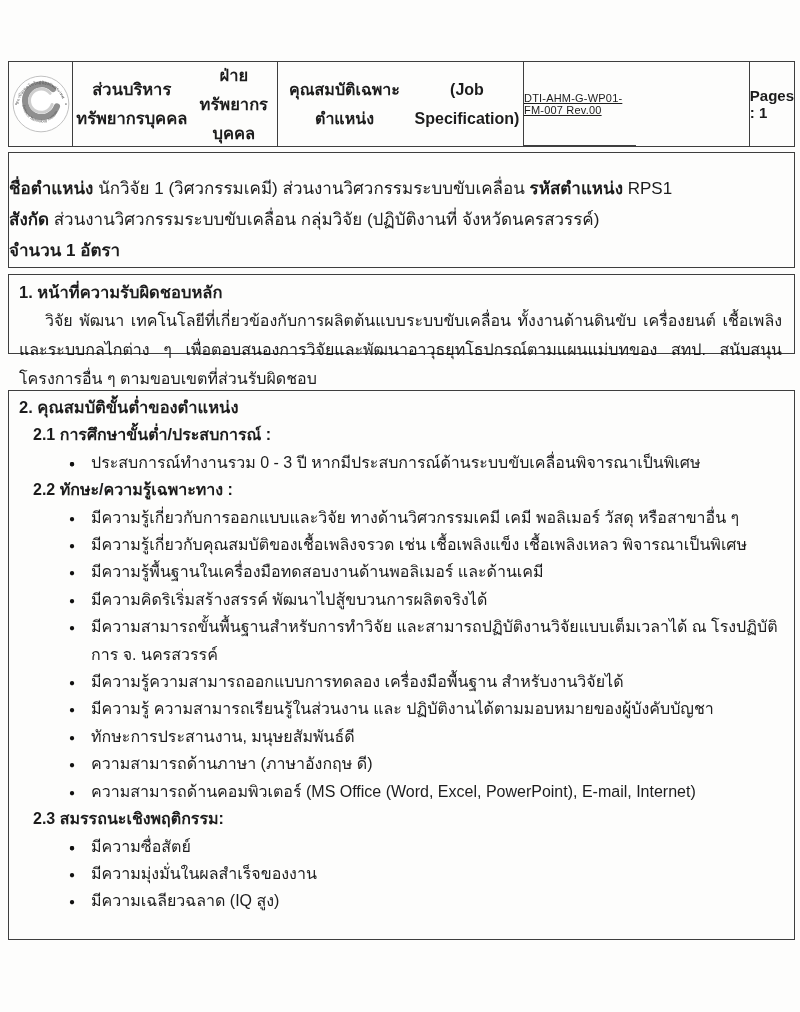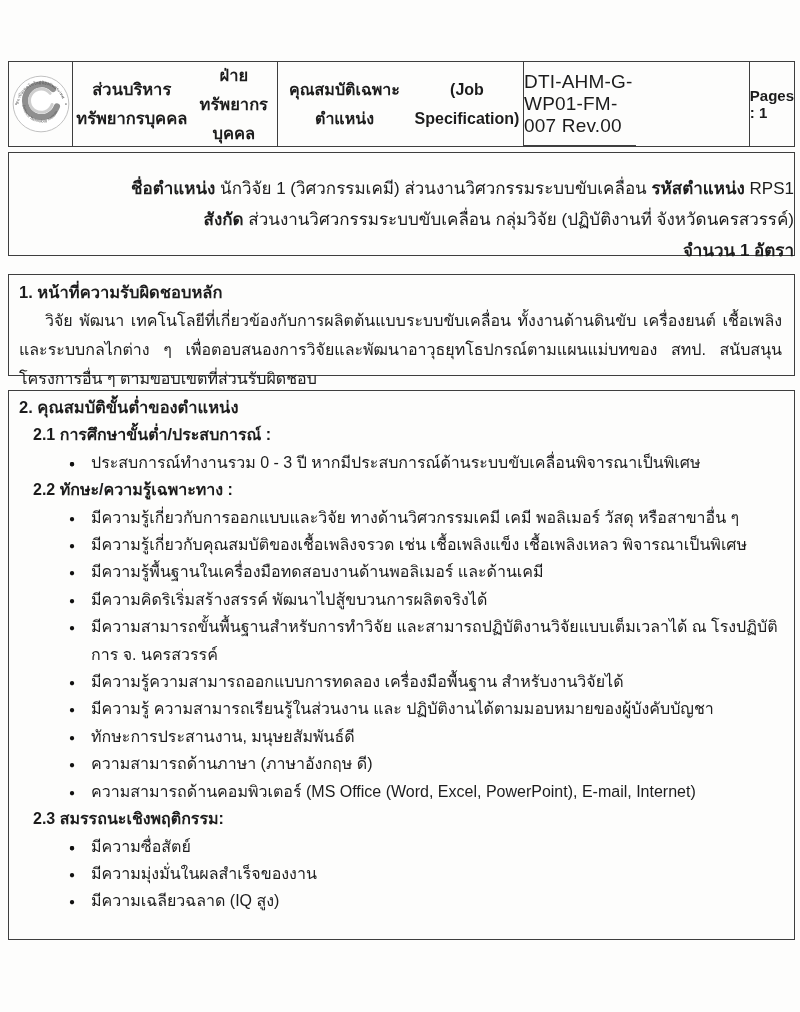--- a/index.html
+++ b/index.html
@@ -10,29 +10,29 @@
     -webkit-font-smoothing:antialiased;
   }
   .box{position:absolute;left:8px;width:787px;box-sizing:border-box;border:1.6px solid #3e3e3e;background:transparent;}
   
   .hdr{top:61px;height:86px;display:flex;}
   .hdr-cell{box-sizing:border-box;border-right:1.4px solid #3e3e3e;display:flex;flex-direction:row;align-items:center;justify-content:center;}
   .cell-logo{width:64px;}
   .cell-org{width:205px;font-weight:bold;font-size:16.5px;line-height:29px;text-align:center;}
   .cell-doctitle{width:246px;font-weight:bold;font-size:16px;line-height:29px;text-align:center;}
   .cell-right{flex:1;border-right:none;padding:0;align-items:stretch;justify-content:flex-start;}
-  .doc-code-row{flex:1;display:flex;align-items:center;justify-content:center;font-size:19px;letter-spacing:.2px;border-bottom:1.4px solid #3e3e3e;}
+  .doc-code-row{flex:1;display:flex;align-items:center;justify-content:center;font-size:11px;letter-spacing:.2px;border-bottom:1.4px solid #3e3e3e;text-decoration:underline;}
   .pages-row{flex:1;display:flex;}
   .pages-spacer{width:113px;border-right:1.4px solid #3e3e3e;}
   .pages-cell{flex:1;display:flex;align-items:center;justify-content:center;font-weight:bold;font-size:15px;}
   
-  .titlebox{top:152px;height:104px;text-align:right;font-size:17px;line-height:31px;padding-top:20px;}
+  .titlebox{top:152px;height:116px;text-align:left;font-size:17px;line-height:31px;padding-top:20px;}
   .b{font-weight:bold;}
   
-  .sec1{top:274px;height:102px;padding:3px 12px 0 10px;font-size:16px;line-height:29px;}
+  .sec1{top:274px;height:80px;padding:3px 12px 0 10px;font-size:16px;line-height:29px;}
   .sec1 h3, .sec2 h3{margin:0;font-size:16.5px;font-weight:bold;line-height:28px;}
   .sec1 p{margin:0;text-indent:26px;text-align:justify;}
   .sec2{top:390px;height:550px;padding:3px 10px 0 10px;font-size:16px;}
   .subhead{margin:0 0 0 14px;font-size:16px;font-weight:bold;line-height:27.4px;}
   .sec2 h3{line-height:27.4px;}
   ul.req{list-style:none;margin:0;padding:0;}
   ul.req li{position:relative;padding-left:72px;line-height:27.4px;}
   ul.req li .blt{
     position:absolute;left:50px;top:1px;font-size:10px;line-height:27.4px;color:#111;
   }

